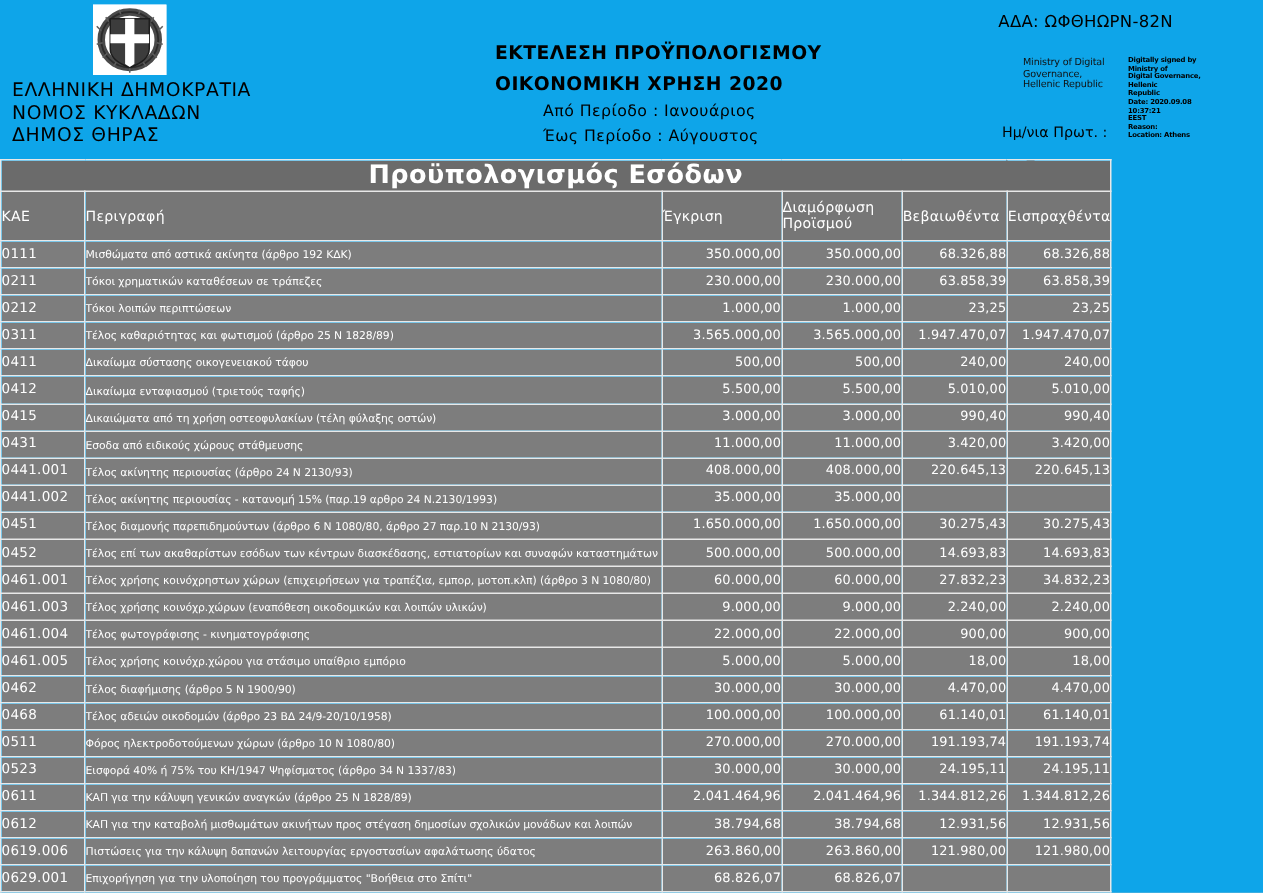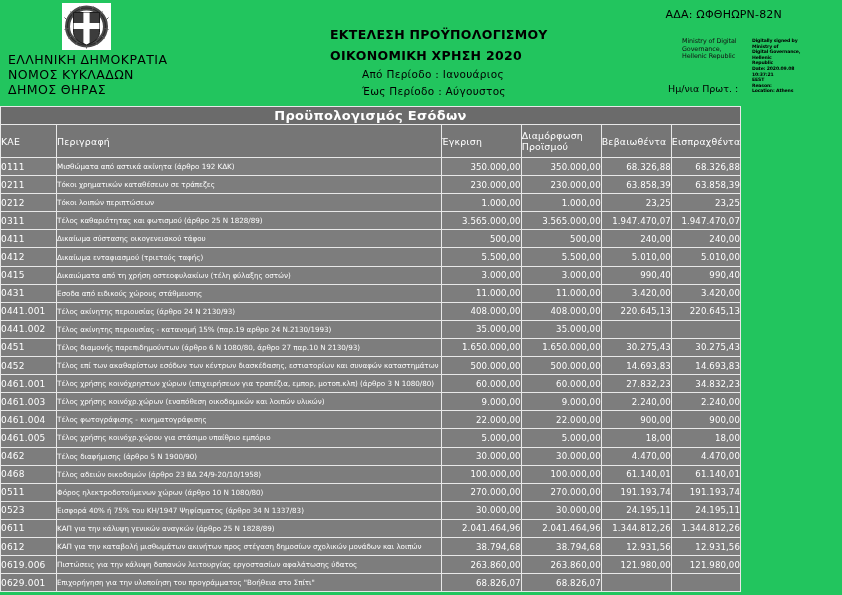--- a/index.html
+++ b/index.html
@@ -14,21 +14,21 @@
     font-family: "DejaVu Sans", "Liberation Sans", sans-serif;
     color: #000;
     overflow: hidden;
     position: relative;
   }
 
   
   .page {
     position: absolute;
     inset: 0;
-    background: #22c55e;
+    background: #0ea5e9;
   }
 
   
   .doc-header {
     position: relative;
     height: 106px;
   }
 
   .ada-line {
     position: absolute;
@@ -162,21 +162,21 @@
     padding: 0;
     vertical-align: middle;
     overflow: hidden;
     white-space: nowrap;
   }
 
   .banner-cell {
     background: #6b6b6b;
     color: #ffffff;
     text-align: center;
-    font-size: 13px;
+    font-size: 17px;
     font-weight: bold;
     height: 17px;
     letter-spacing: .3px;
     border: 1px solid #e8e8e8;
   }
 
   thead tr.colheads th {
     background: #767676;
     color: #ffffff;
     font-weight: normal;

